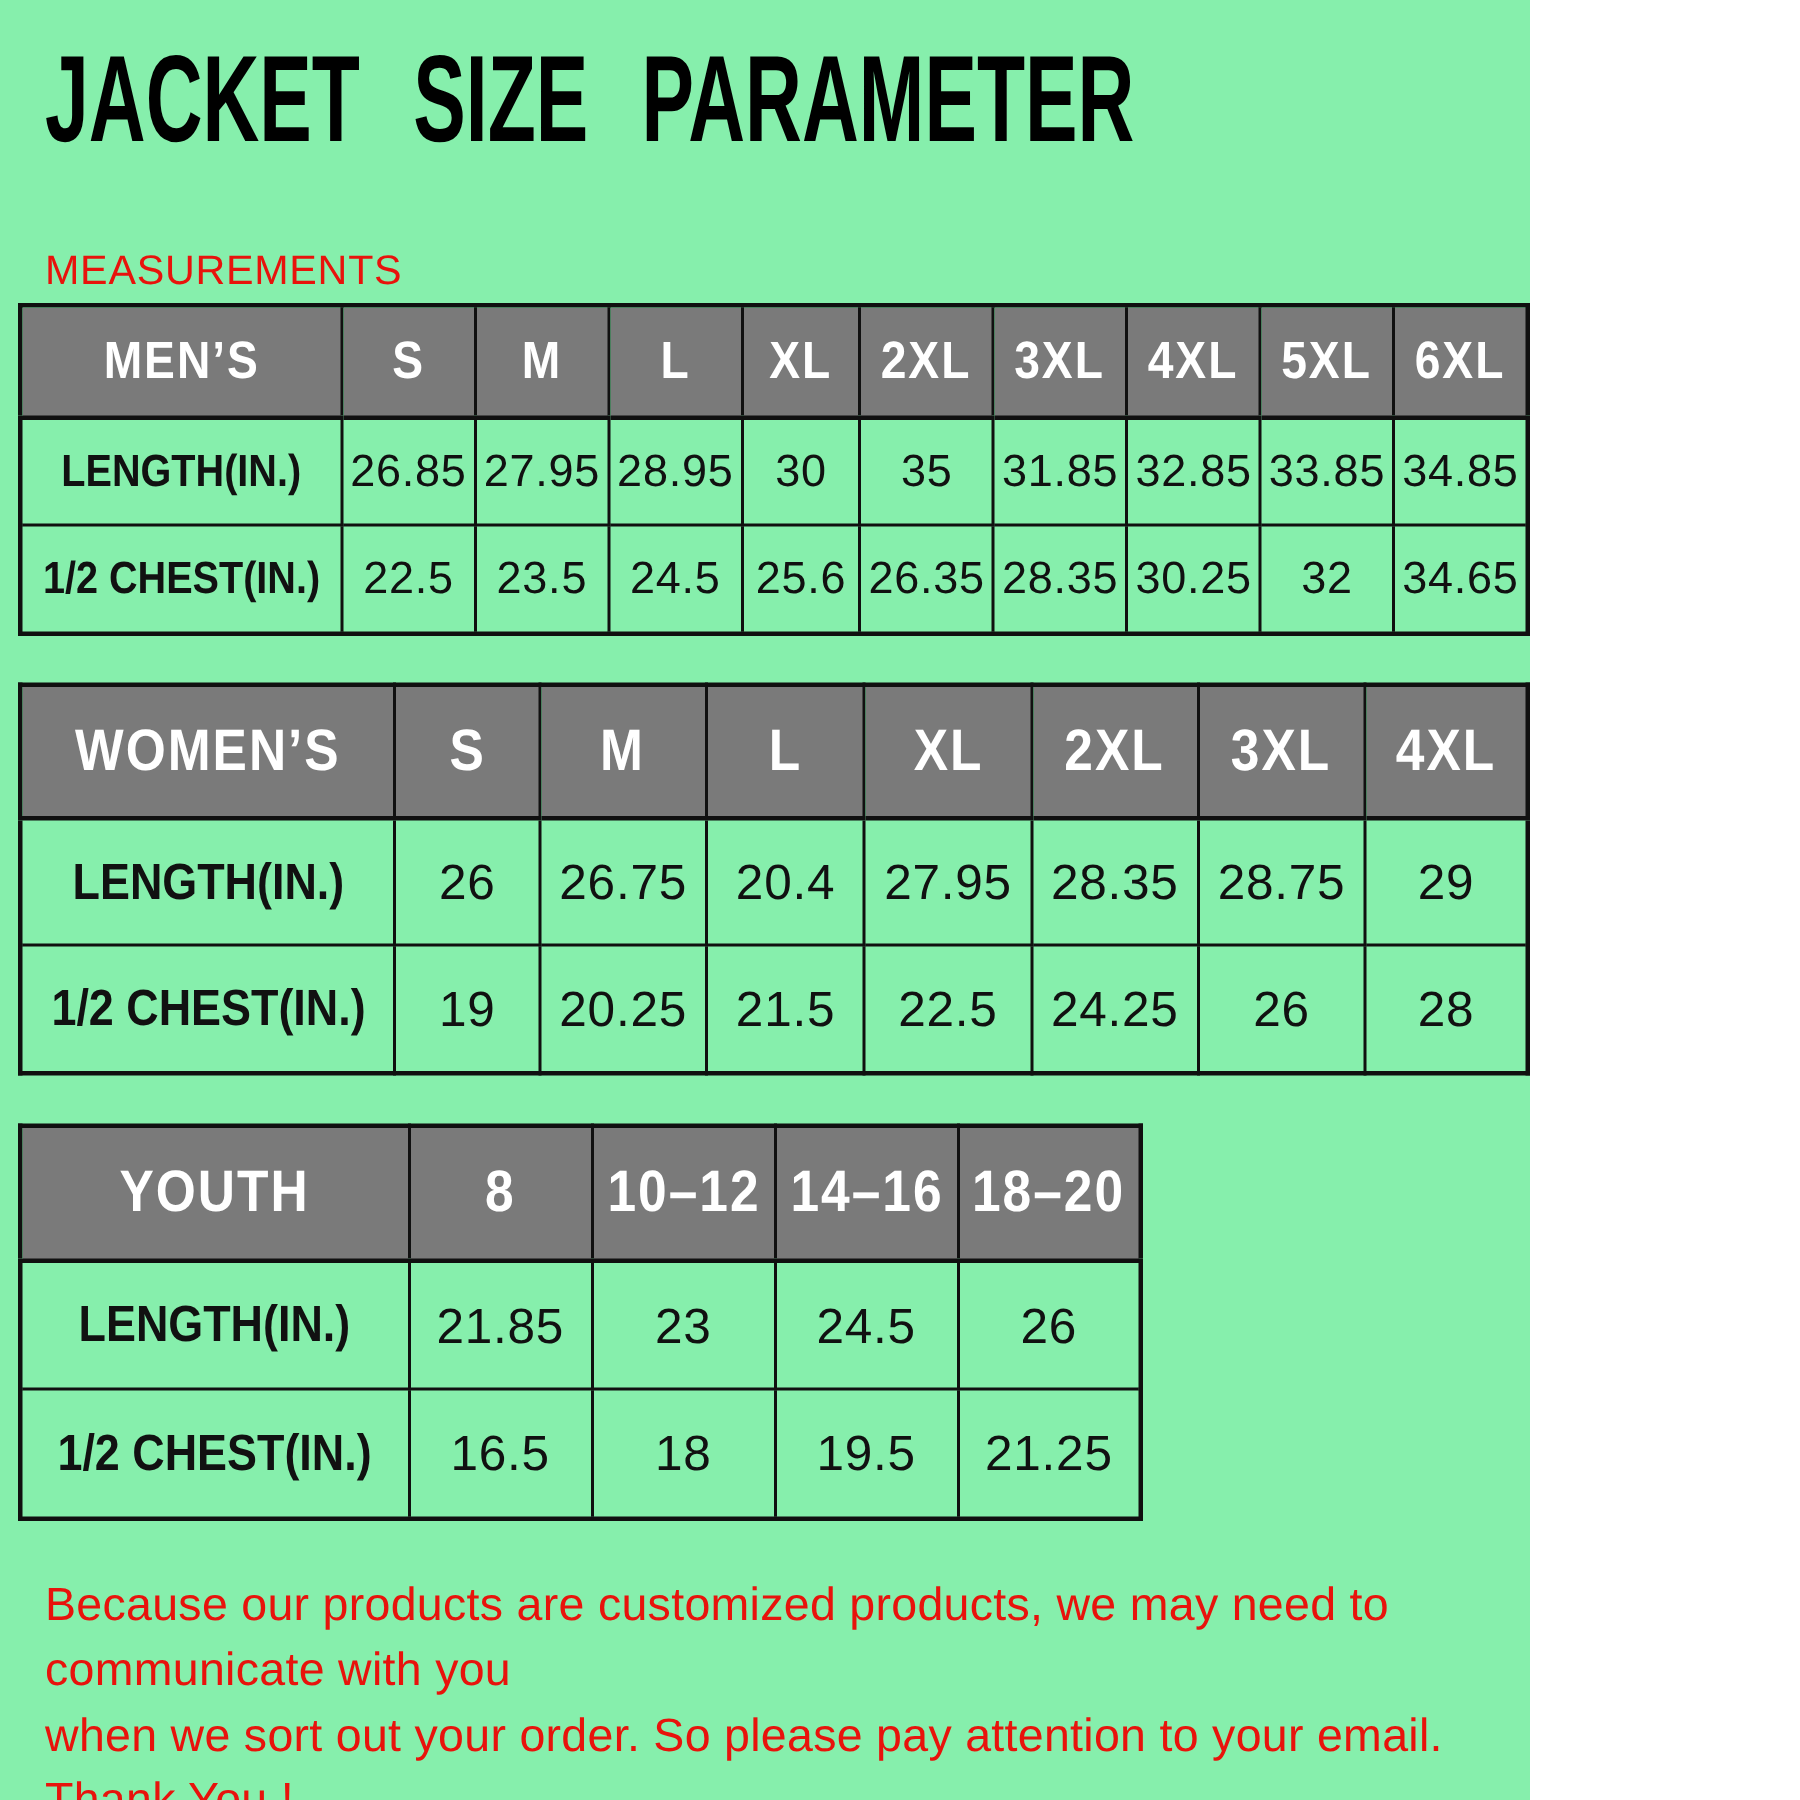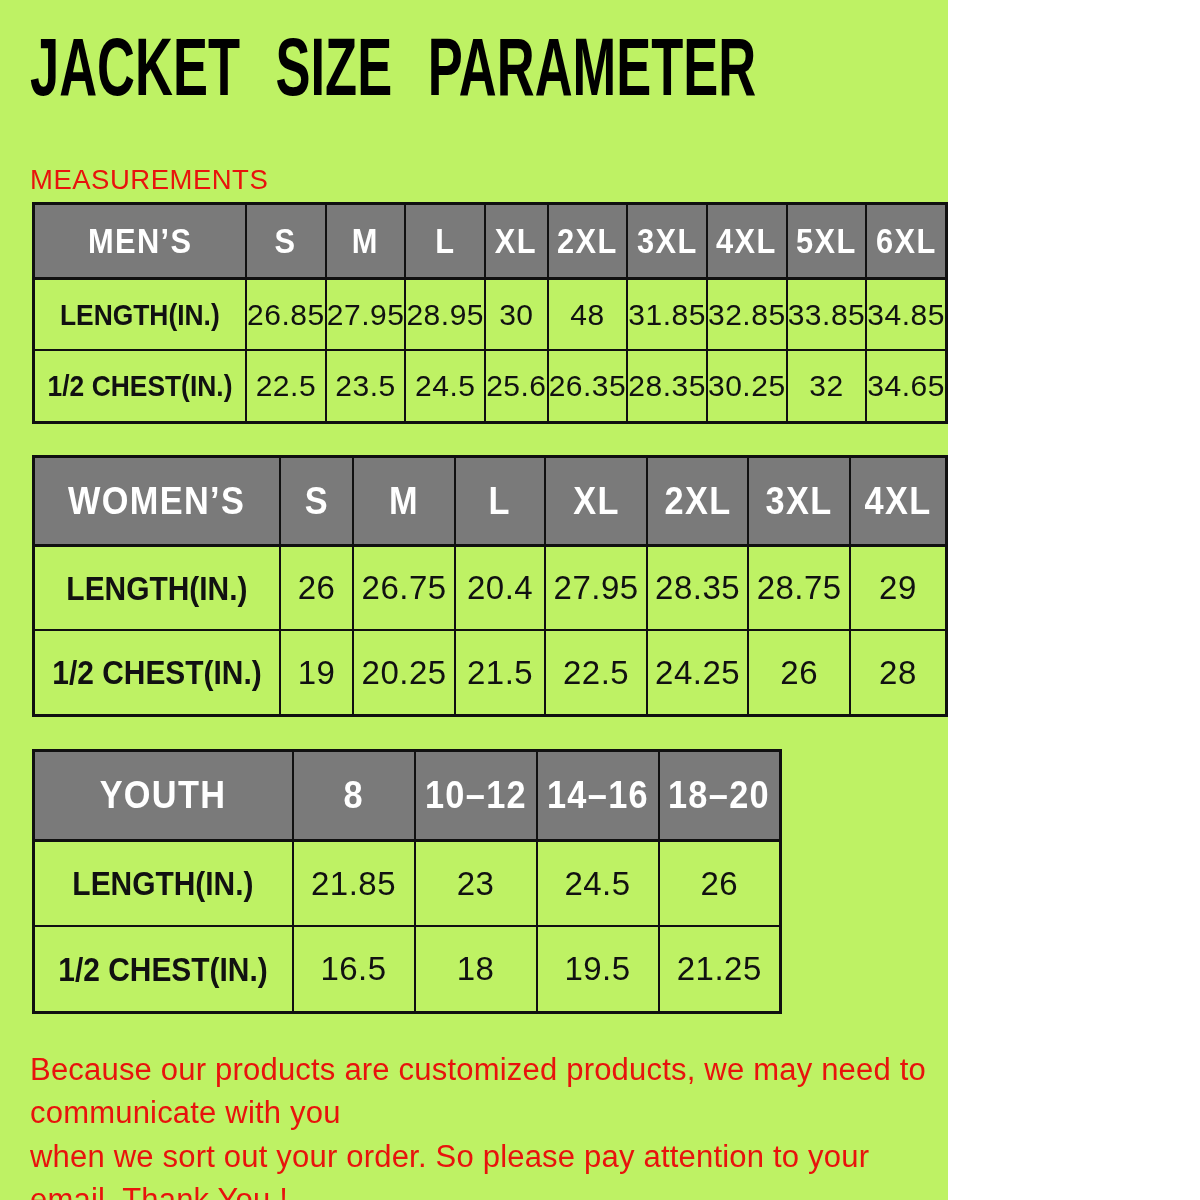--- a/index.html
+++ b/index.html
@@ -5,24 +5,24 @@
   html, body {
     margin: 0;
     padding: 0;
     background: #ffffff;
     width: 1200px;
     font-family: "Liberation Sans", sans-serif;
     -webkit-font-smoothing: antialiased;
   }
   .page {
     position: relative;
-    width: 948px;
+    width: 1020px;
     height: 1200px;
     overflow: hidden;
-    background: #bef264;
+    background: #86efac;
   }
 
   
   .title {
     margin: 26px 0 0 30px;
     font-size: 82px;
     line-height: 1.0;
     font-weight: bold;
     color: #000000;
     letter-spacing: 0px;
@@ -39,21 +39,21 @@
     line-height: 1.45;
     font-weight: normal;
     letter-spacing: 0.5px;
     color: #e8130c;
   }
 
   
   table.tbl {
     border-collapse: collapse;
     table-layout: fixed;
-    margin-left: 32px;
+    margin-left: 12px;
     border: 3px solid #101010;
   }
   table.tbl th, table.tbl td {
     border: 2px solid #101010;
     text-align: center;
     vertical-align: middle;
     padding: 0;
     color: #111111;
     overflow: hidden;
   }
@@ -157,21 +157,21 @@
             <th style="background: rgb(122, 122, 122); color: rgb(255, 255, 255);"><span class="cond">6XL</span></th>
           </tr>
         </thead>
         <tbody>
           <tr>
             <th class="rowlabel"><span class="cond">LENGTH(IN.)</span></th>
             <td class="val">26.85</td>
             <td class="val">27.95</td>
             <td class="val">28.95</td>
             <td class="val">30</td>
-            <td class="val">48</td>
+            <td class="val">35</td>
             <td class="val">31.85</td>
             <td class="val">32.85</td>
             <td class="val">33.85</td>
             <td class="val">34.85</td>
           </tr>
           <tr>
             <th class="rowlabel"><span class="cond">1/2 CHEST(IN.)</span></th>
             <td class="val">22.5</td>
             <td class="val">23.5</td>
             <td class="val">24.5</td>

